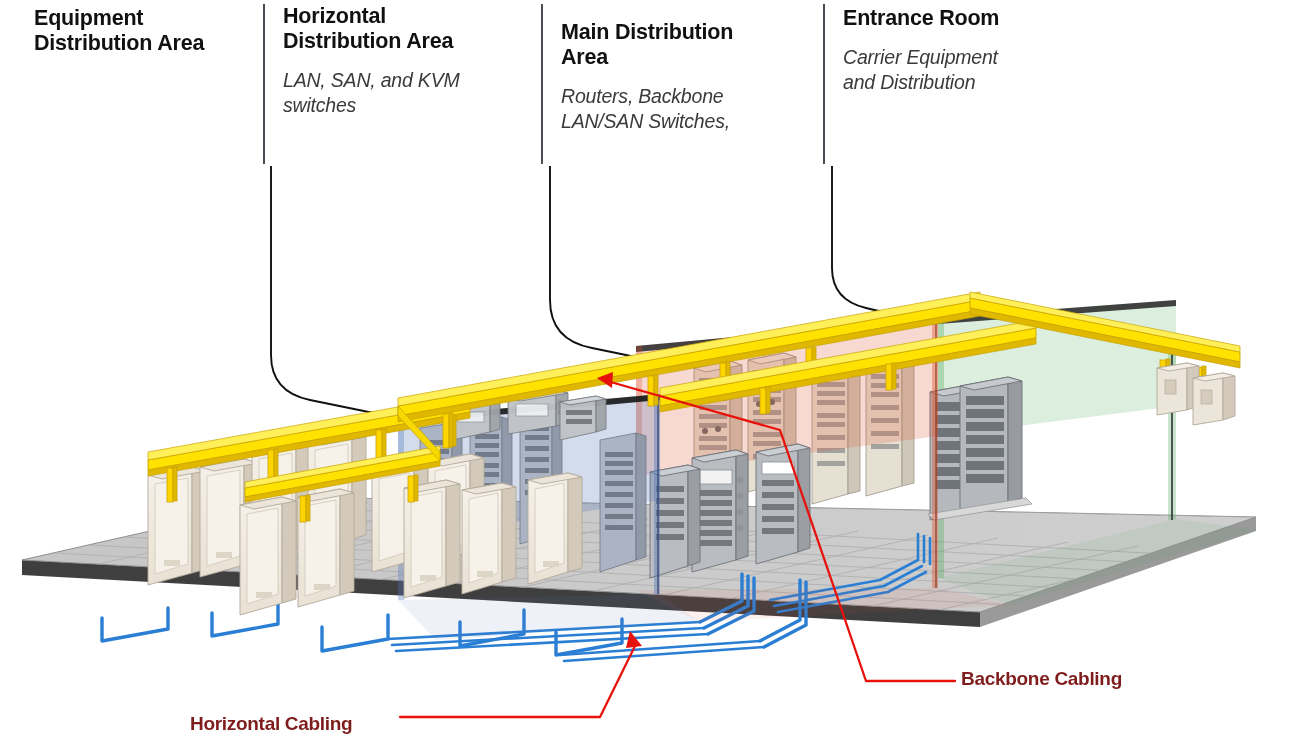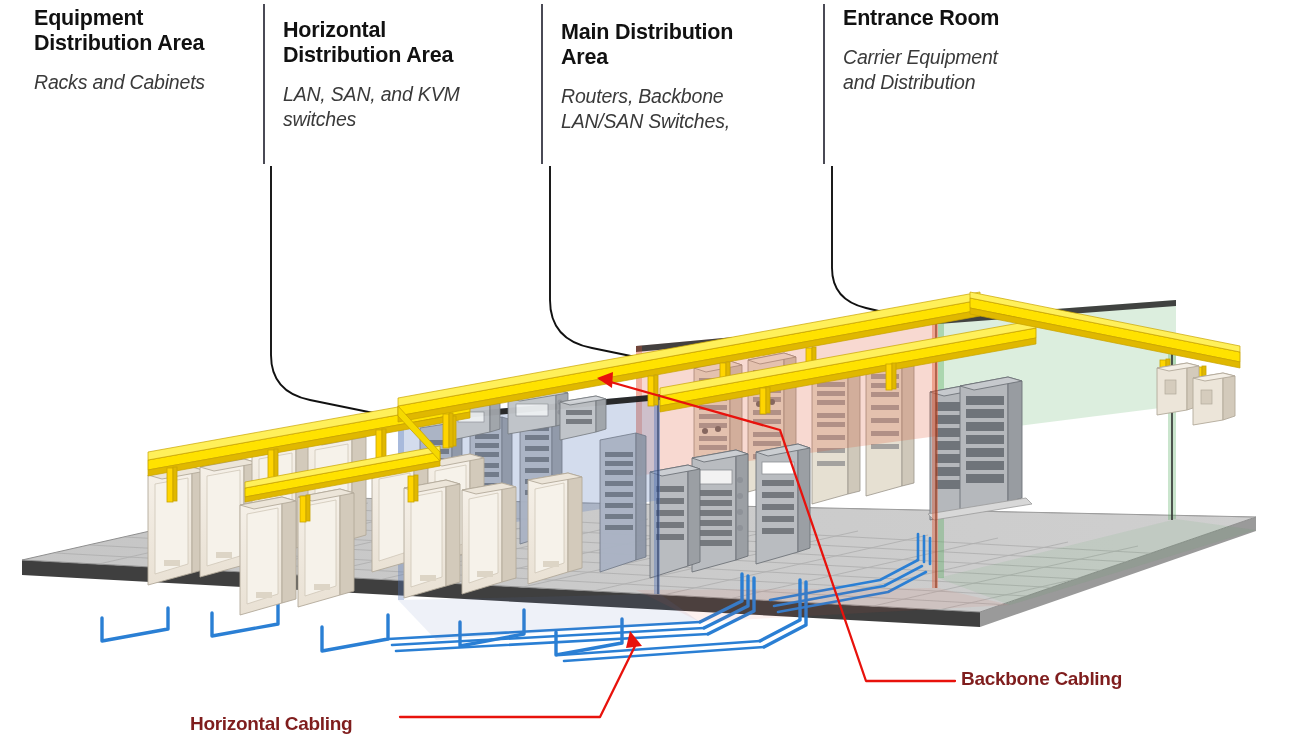--- a/index.html
+++ b/index.html
@@ -16,26 +16,23 @@
 </head>
 <body>
 
 <div id="stage">
 
   <div class="hdr" style="left:34px;top:6px;width:224px;">
     <div class="ttl">
       <div>Equipment</div>
       <div>Distribution Area</div>
     </div>
-    <div class="sub">
-      <div>Racks and Cabinets</div>
-    </div>
   </div>
 
-  <div class="hdr" style="left:283px;top:18px;width:246px;">
+  <div class="hdr" style="left:283px;top:4px;width:246px;">
     <div class="ttl">
       <div>Horizontal</div>
       <div>Distribution Area</div>
     </div>
     <div class="sub">
       <div>LAN, SAN, and KVM</div>
       <div>switches</div>
     </div>
   </div>
 

